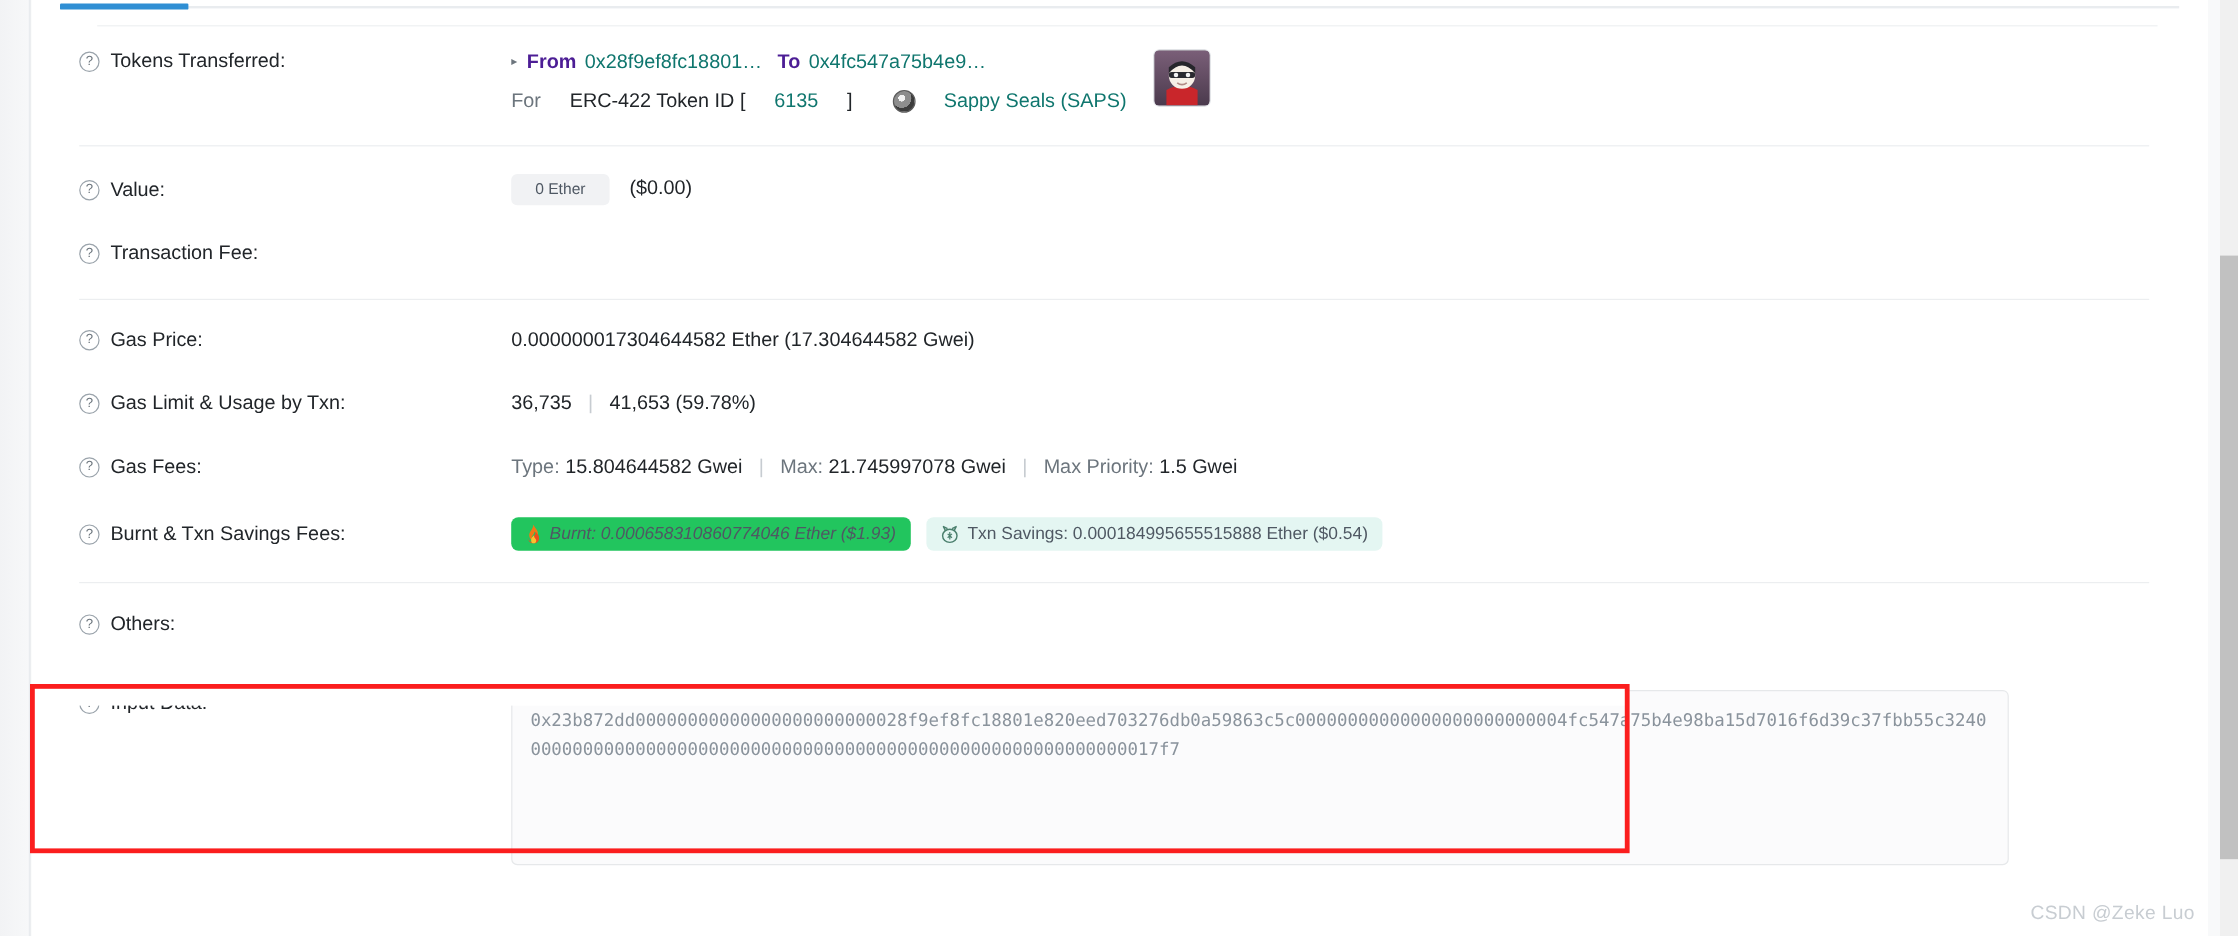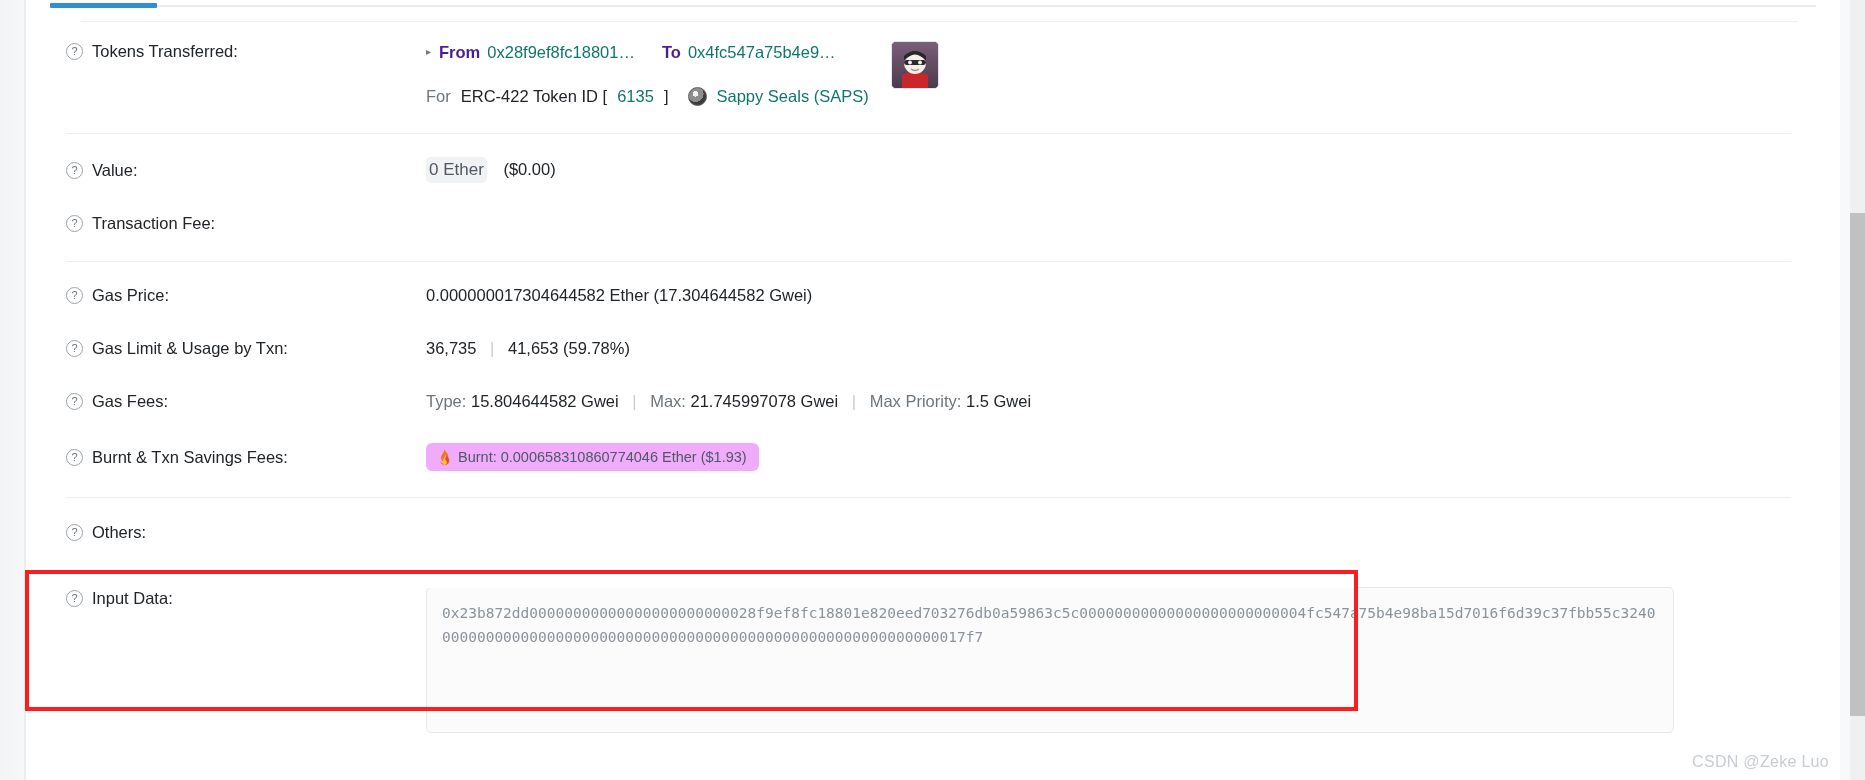--- a/index.html
+++ b/index.html
@@ -125,24 +125,24 @@
   .tok-line1 {
     display: flex;
     align-items: center;
     gap: 7px;
     white-space: nowrap;
     line-height: 24px;
   }
   .tok-line2 {
     display: flex;
     align-items: center;
-    gap: 10px;
+    gap: 24px;
     white-space: nowrap;
     line-height: 26px;
-    margin-top: 19px;
+    margin-top: 7px;
   }
   .caret {
     color: #6c757d;
     font-size: 10px;
     margin-right: 1px;
   }
   .bold-lbl { font-weight: bold; color: #4c1d95; }
   .muted { color: #6c757d; }
   .lnk {
     color: #0f766e;
@@ -168,35 +168,35 @@
     display: inline-block;
     flex: 0 0 17px;
   }
 
   
   .pill {
     display: inline-block;
     background: #f1f2f4;
     color: #4f5863;
     border-radius: 5px;
-    padding: 4px 3px;
-    font-size: 17px;
+    padding: 4px 20px;
+    font-size: 13px;
     line-height: 18px;
   }
   .badge {
     display: inline-flex;
     align-items: center;
     gap: 7px;
     border-radius: 6px;
     padding: 5px 12px;
     font-size: 14.5px;
     line-height: 18px;
     white-space: nowrap;
   }
-  .badge-burnt { background: #f0abfc; color: #4f5863; }
+  .badge-burnt { background: #22c55e; color: #4f5863; font-style: italic; }
   .badge-savings { background: #e4f6f2; color: #4f5863; }
   .sep { color: #c7ccd1; padding: 0 9px; }
   .lbl-sub { color: #6c757d; }
 
   
   .input-box {
     width: 1248px;
     height: 146px;
     background: #fbfbfc;
     border: 1px solid #e6e8ea;
@@ -286,21 +286,21 @@
           <span class="qmark">?</span>
           <span>Tokens Transferred:</span>
         </div>
         <div class="row-value">
           <div class="tok-wrap">
             <div class="tok-lines">
               <div class="tok-line1">
                 <span class="caret">▸</span>
                 <span class="bold-lbl">From</span>
                 <a class="lnk">0x28f9ef8fc18801…</a>
-                <span class="bold-lbl" style="margin-left:20px;">To</span>
+                <span class="bold-lbl" style="margin-left:6px;">To</span>
                 <a class="lnk">0x4fc547a75b4e9…</a>
               </div>
               <div class="tok-line2">
                 <span class="muted">For</span>
                 <span>ERC-422 Token ID [</span>
                   <a class="lnk">6135</a>
                   <span>]</span>
                 <span class="seal-ico" style="margin-left:9px;"></span>
                 <a class="lnk">Sappy Seals (SAPS)</a>
               </div>
@@ -393,20 +393,29 @@
         </div>
         <div class="row-value">
           <span class="badge badge-burnt">
             <svg width="13" height="16" viewBox="0 0 13 16">
               <path d="M6.5 0 C7.6 3.3 10.3 4.3 10.3 7.6 C10.3 8.6 9.9 9.6 9.3 10.3 C9.7 8.3 8.6 6.9 7.3 6 C7.6 8.4 5.2 9.1 5.2 11.2 C5.2 12 5.6 12.7 6.2 13.2 C4.6 12.9 3 11.3 3 9 C3 5.6 6.1 4.6 6.5 0 Z" fill="#f07818"></path>
               <path d="M6.5 16 C9.3 16 11.3 14 11.3 11.5 C11.3 9 9.6 7.5 8.2 6.2 C8.5 8.8 6 9.6 6 11.7 C6 12.9 6.9 13.7 7.8 14 C7.2 14.6 6.2 15 5.2 14.8 C3.4 14.4 2 12.8 2 10.8 C2 13.8 3.9 16 6.5 16 Z" fill="#e94f1d"></path>
               <path d="M6.3 16 C7.8 16 8.9 14.9 8.9 13.6 C8.9 11.9 6.8 11.4 7.1 9.1 C5.9 10.1 4.6 11.2 4.6 13 C4.6 14.7 5.2 16 6.3 16 Z" fill="#fbc02d"></path>
             </svg>
             <span>Burnt: 0.000658310860774046 Ether ($1.93)</span>
           </span>
+          <span class="badge badge-savings" style="margin-left:9px;">
+            <svg width="15" height="16" viewBox="0 0 15 16">
+              <ellipse cx="7.5" cy="9.5" rx="6" ry="5.5" fill="none" stroke="#4a7f6d" stroke-width="1.2"></ellipse>
+              <path d="M4 5.5 L2.2 1.8 L5.6 3.6" fill="none" stroke="#4a7f6d" stroke-width="1.2" stroke-linejoin="round"></path>
+              <path d="M11 5.5 L12.8 1.8 L9.4 3.6" fill="none" stroke="#4a7f6d" stroke-width="1.2" stroke-linejoin="round"></path>
+              <path d="M7.5 6.4 L7.5 12.6 M5.7 7.9 L9.3 11.1 M9.3 7.9 L5.7 11.1" stroke="#4a7f6d" stroke-width="1"></path>
+            </svg>
+            <span>Txn Savings: 0.000184995655515888 Ether ($0.54)</span>
+          </span>
         </div>
       </div>
 
       <div class="divider"></div>
 
       <div class="row" style="padding-top:23px;padding-bottom:6px;align-items:center;">
         <div class="row-label" style="align-items:center;">
           <span class="qmark" style="margin-top:0;">?</span>
           <span>Others:</span>
         </div>

